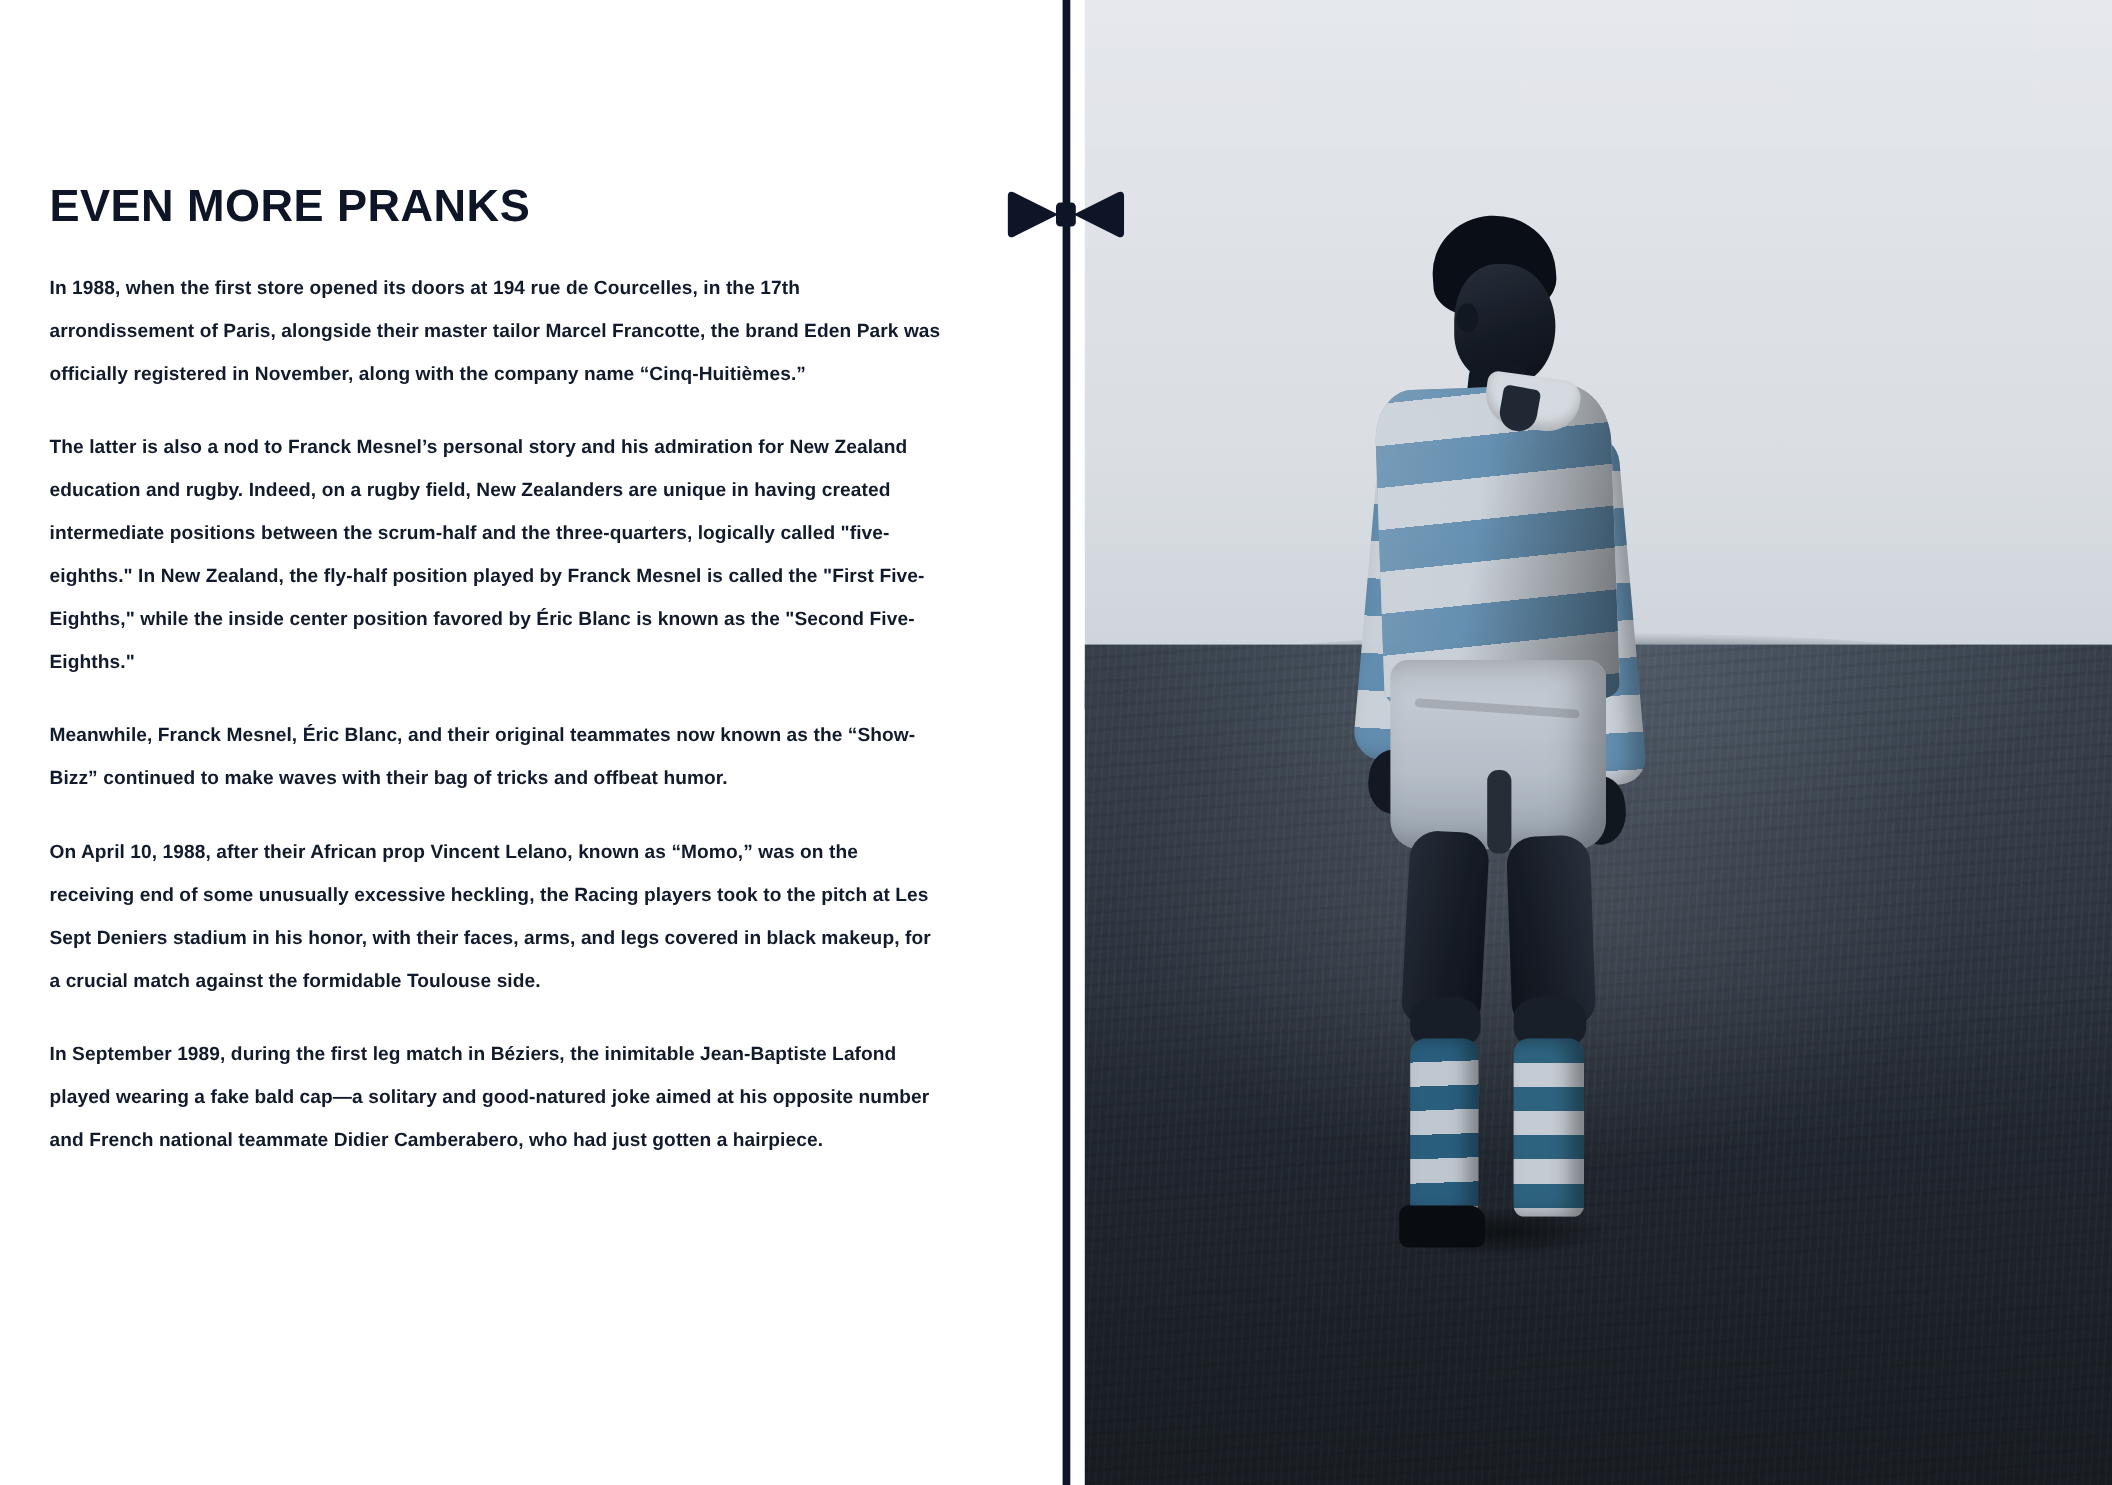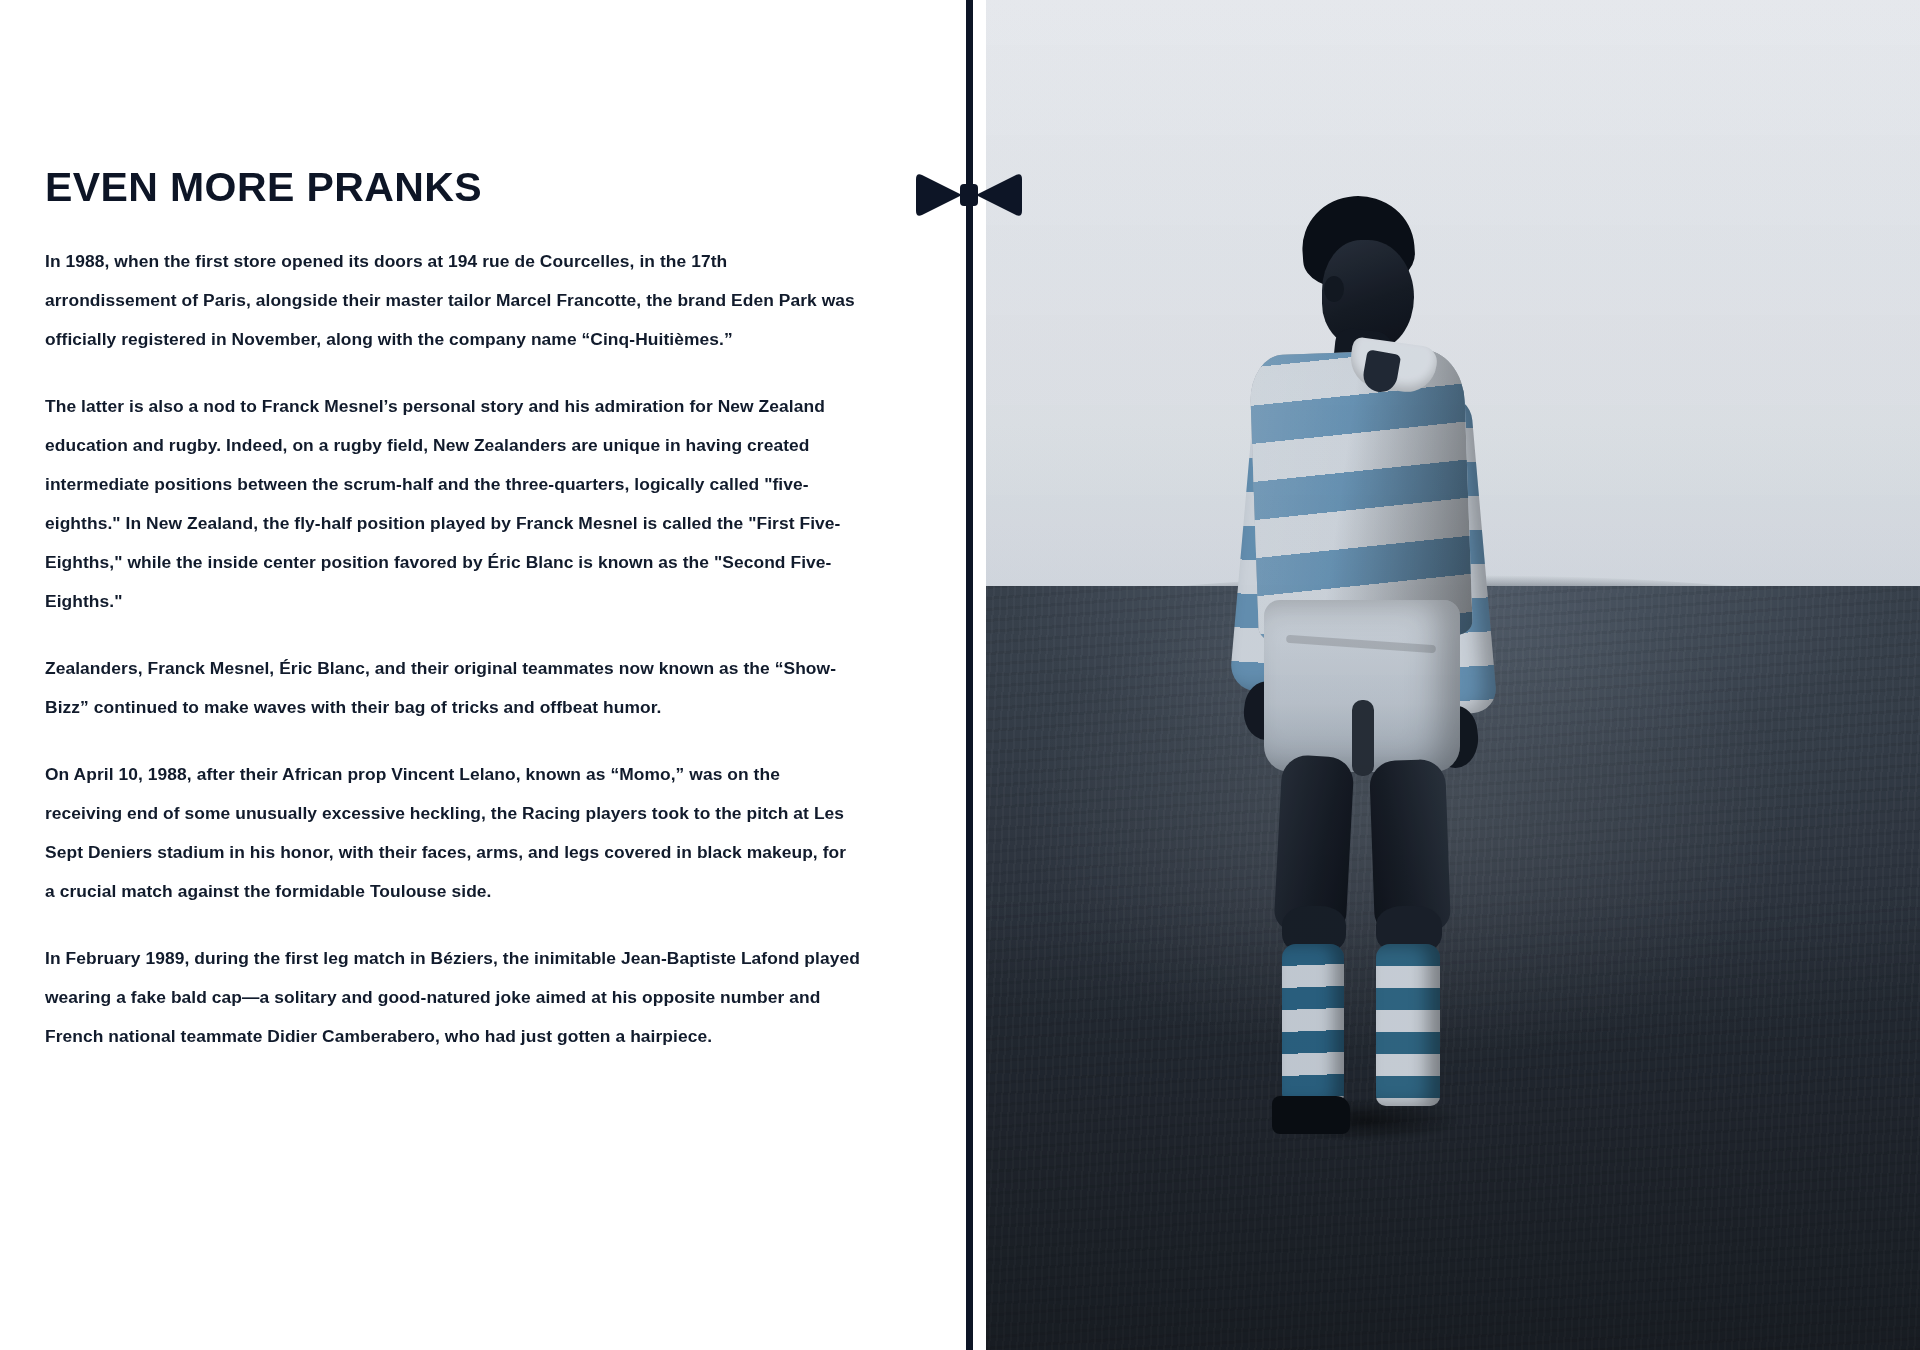--- a/index.html
+++ b/index.html
@@ -288,23 +288,23 @@
 </style>
 </head>
 <body>
 
 <div class="page">
 
   <div class="left-col">
     <h1 class="article-title">EVEN MORE PRANKS</h1>
     <p class="body-para">In 1988, when the first store opened its doors at 194 rue de Courcelles, in the 17th arrondissement of Paris, alongside their master tailor Marcel Francotte, the brand Eden Park was officially registered in November, along with the company name “Cinq-Huitièmes.”</p>
     <p class="body-para">The latter is also a nod to Franck Mesnel’s personal story and his admiration for New Zealand education and rugby. Indeed, on a rugby field, New Zealanders are unique in having created intermediate positions between the scrum-half and the three-quarters, logically called "five-eighths." In New Zealand, the fly-half position played by Franck Mesnel is called the "First Five-Eighths," while the inside center position favored by Éric Blanc is known as the "Second Five-Eighths."</p>
-    <p class="body-para">Zealanders, Franck Mesnel, Éric Blanc, and their original teammates now known as the “Show-Bizz” continued to make waves with their bag of tricks and offbeat humor.</p>
+    <p class="body-para">Meanwhile, Franck Mesnel, Éric Blanc, and their original teammates now known as the “Show-Bizz” continued to make waves with their bag of tricks and offbeat humor.</p>
     <p class="body-para">On April 10, 1988, after their African prop Vincent Lelano, known as “Momo,” was on the receiving end of some unusually excessive heckling, the Racing players took to the pitch at Les Sept Deniers stadium in his honor, with their faces, arms, and legs covered in black makeup, for a crucial match against the formidable Toulouse side.</p>
-    <p class="body-para">In February 1989, during the first leg match in Béziers, the inimitable Jean-Baptiste Lafond played wearing a fake bald cap—a solitary and good-natured joke aimed at his opposite number and French national teammate Didier Camberabero, who had just gotten a hairpiece.</p>
+    <p class="body-para">In September 1989, during the first leg match in Béziers, the inimitable Jean-Baptiste Lafond played wearing a fake bald cap—a solitary and good-natured joke aimed at his opposite number and French national teammate Didier Camberabero, who had just gotten a hairpiece.</p>
   </div>
 
   <div class="divider-wrap">
     <div class="divider-line"></div>
     <svg class="bowtie" viewBox="0 0 106 46" aria-hidden="true">
       <path d="M46 23 L6 3 C2 1 0 3 0 7 L0 39 C0 43 2 45 6 43 L46 23 Z" fill="#0d1526"></path>
       <path d="M60 23 L100 3 C104 1 106 3 106 7 L106 39 C106 43 104 45 100 43 L60 23 Z" fill="#0d1526"></path>
       <rect x="44" y="12" width="18" height="22" rx="4" fill="#0d1526"></rect>
     </svg>
   </div>

